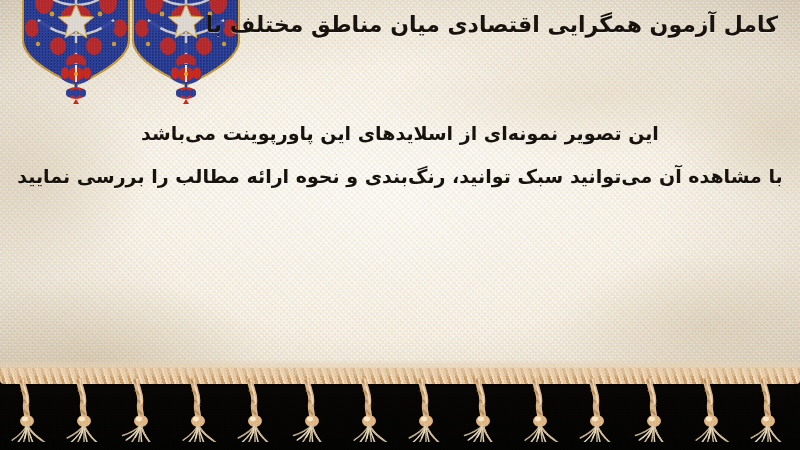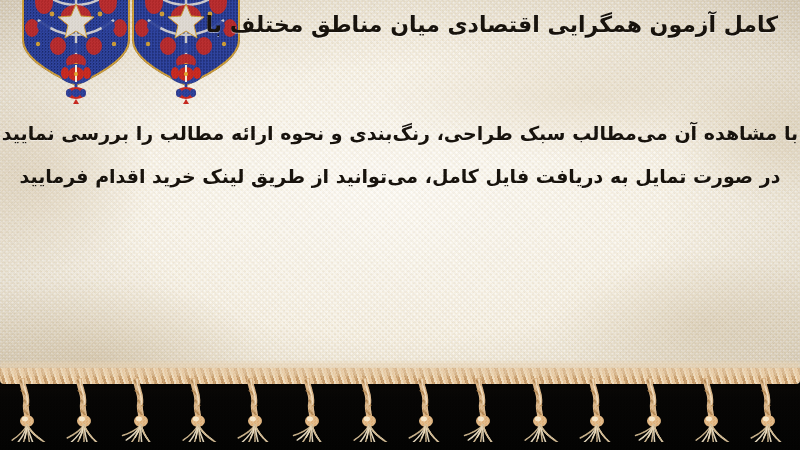--- a/index.html
+++ b/index.html
@@ -325,22 +325,22 @@
     </svg>
   </div>
 
   <div class="text-layer">
 
     <div class="title-block">
       <div class="title-line">کامل آزمون همگرایی اقتصادی میان مناطق مختلف با</div>
     </div>
 
     <div class="body-block">
-      <div class="body-line">با مشاهده آن می‌مطالب سبک طراحی، رنگ‌بندی و نحوه ارائه مطالب را بررسی نمایید</div>
-      <div class="body-line">در صورت تمایل به دریافت فایل کامل، می‌توانید از طریق لینک خرید اقدام فرمایید</div>
+      <div class="body-line">این تصویر نمونه‌ای از اسلایدهای این پاورپوینت می‌باشد</div>
+      <div class="body-line">با مشاهده آن می‌توانید سبک توانید، رنگ‌بندی و نحوه ارائه مطالب را بررسی نمایید</div>
     </div>
 
   </div>
 
   <div class="fringe">
     <div class="fringe-black"></div>
     <div class="fringe-rope">
       <div class="fringe-fuzz"></div>
     </div>
     <div id="tassels">

